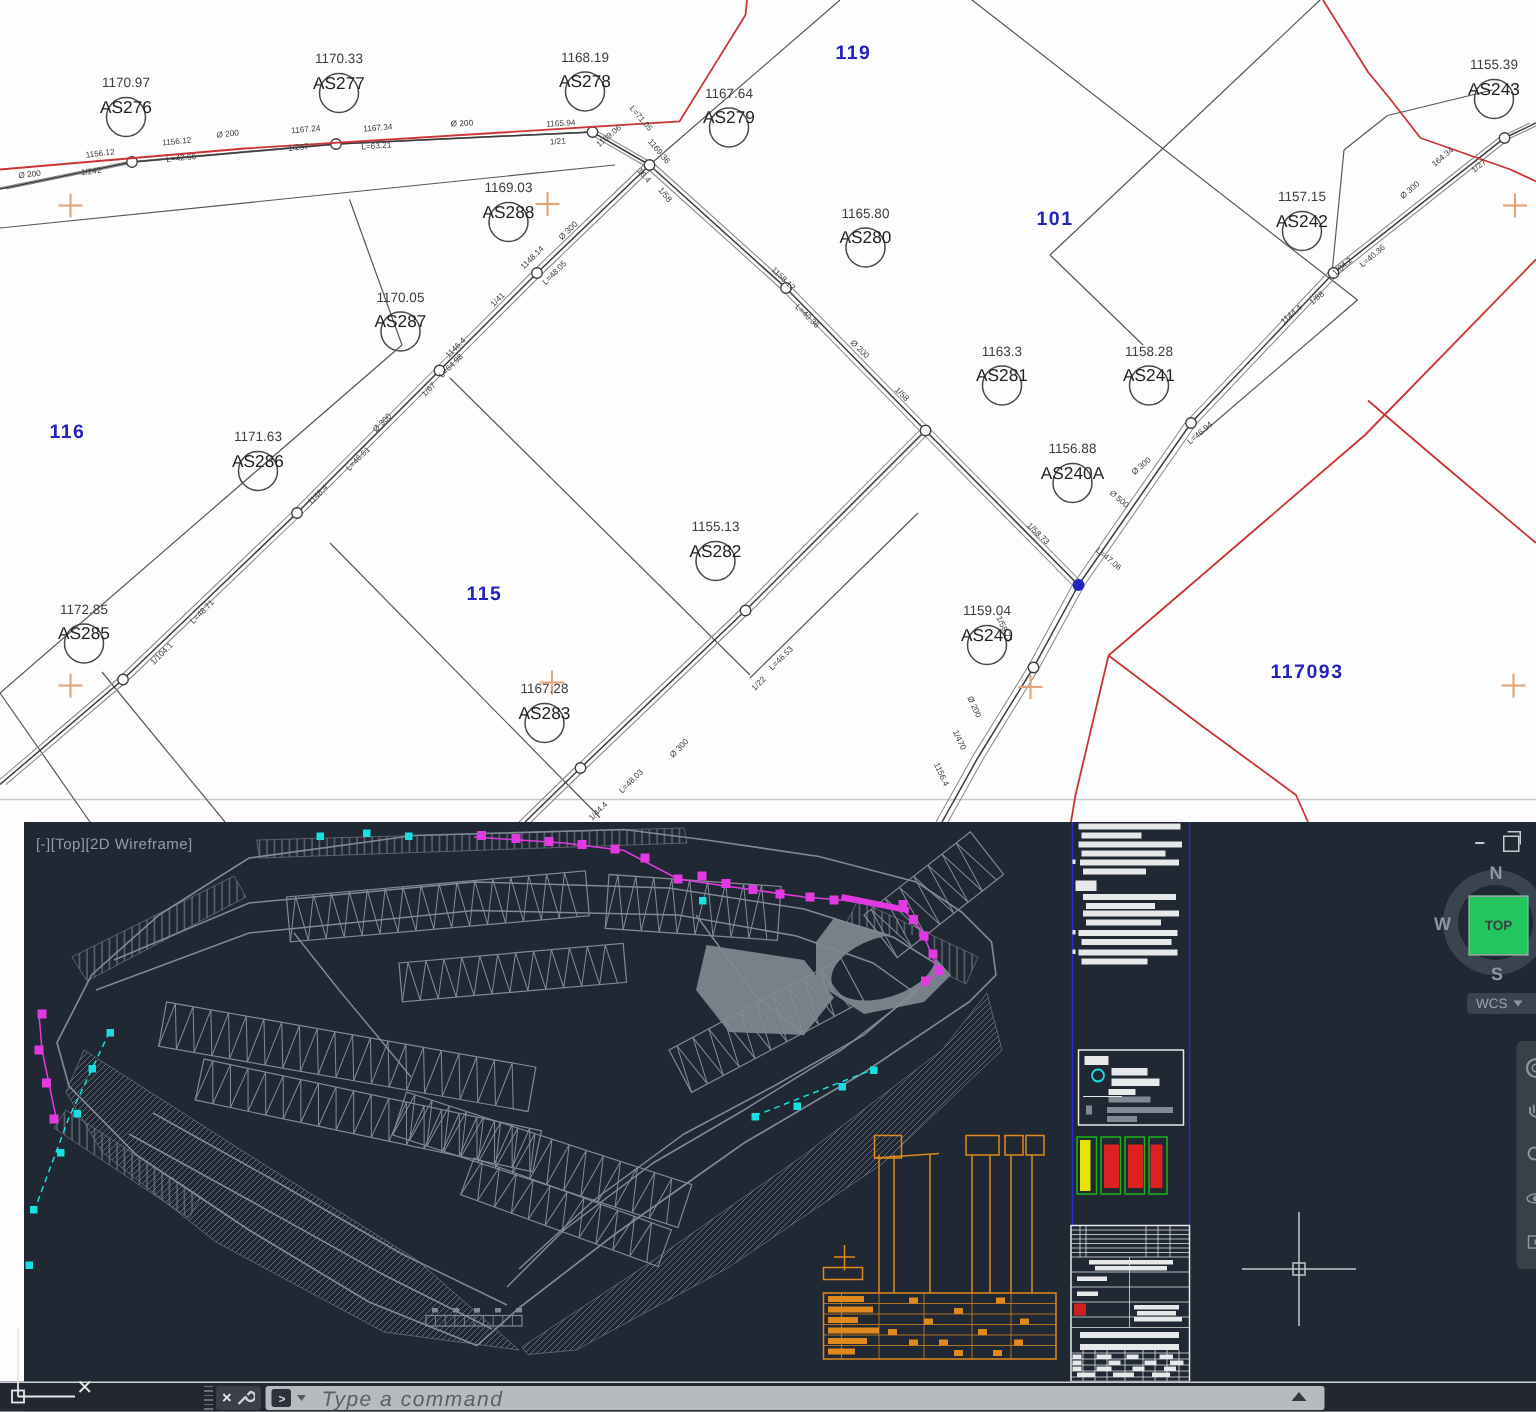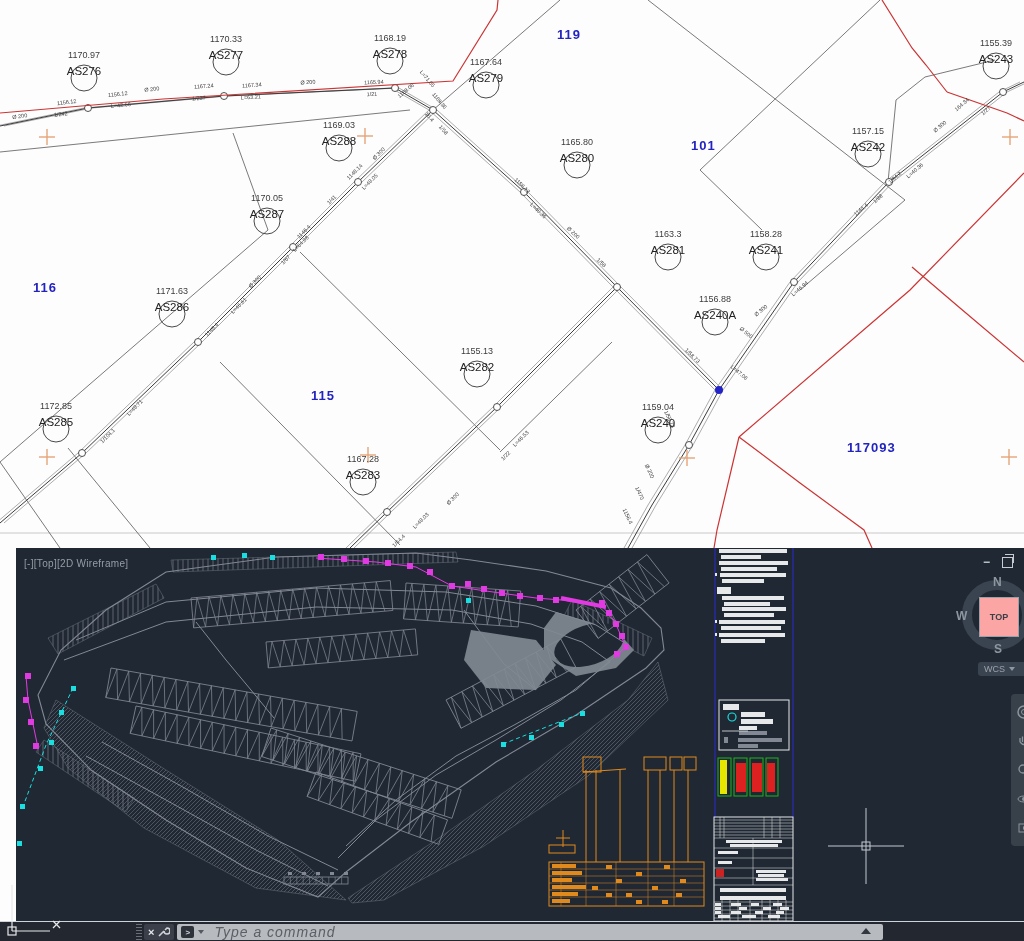--- a/index.html
+++ b/index.html
@@ -10,21 +10,21 @@
   .acad{position:absolute;left:16px;top:548px;width:1024px;height:393px;background:#202833;}
   .black-strip{position:absolute;left:0;top:0;width:1024px;height:8px;background:#000;}
   .acad-svg{position:absolute;left:0;top:0;}
   .vp-label{position:absolute;left:8px;top:10px;color:#959da7;font-size:10px;letter-spacing:.3px;}
   .win-controls{position:absolute;right:8px;top:8px;display:flex;gap:12px;align-items:center;color:#c7ccd2;}
   .win-controls .glyph{font-size:12px;font-weight:bold;line-height:12px;cursor:default;}
   .restore-ico{width:9px;height:9px;border:1.5px solid #c7ccd2;position:relative;}
   .restore-ico:before{content:"";position:absolute;left:2px;top:-4px;width:8px;height:8px;border:1.5px solid #c7ccd2;border-left:none;border-bottom:none;}
   .viewcube{position:absolute;left:944px;top:30px;width:76px;height:76px;}
   .vc-ring{position:absolute;left:2px;top:2px;width:70px;height:70px;border-radius:50%;border:10px solid #3a4450;box-sizing:border-box;}
-  .vc-face{position:absolute;left:19px;top:19px;width:38px;height:38px;background:#fca5a5;border:1px solid #9aa0a6;
+  .vc-face{position:absolute;left:19px;top:19px;width:38px;height:38px;background:#22c55e;border:1px solid #9aa0a6;
            display:flex;align-items:center;justify-content:center;font-size:9px;font-weight:bold;color:#3c4046;}
   .vc-l{position:absolute;color:#8d97a2;font-weight:bold;font-size:12px;}
   .vc-n{left:33px;top:-3px;} .vc-s{left:34px;top:64px;} .vc-w{left:-4px;top:31px;} .vc-e{left:68px;top:31px;}
   .wcs{position:absolute;left:962px;top:114px;background:#3a4450;border-radius:3px;color:#9aa2ab;
        font-size:9px;padding:2px 24px 2px 6px;display:flex;gap:4px;align-items:center;}
   .wcs .caret{width:0;height:0;border-left:3px solid transparent;border-right:3px solid transparent;border-top:4px solid #8d97a2;}
   .navbar{position:absolute;left:995px;top:146px;width:26px;height:152px;background:rgba(185,192,200,0.16);
           border-radius:4px;display:flex;flex-direction:column;align-items:center;justify-content:space-around;padding:4px 0;box-sizing:border-box;}
   .cmdrow{position:absolute;left:0;top:921px;width:1024px;height:20px;background:#23272f;border-top:1px solid #cfd3d8;box-sizing:border-box;}
   .cmd-palette{position:absolute;left:136px;top:2px;height:16px;display:flex;align-items:stretch;}

